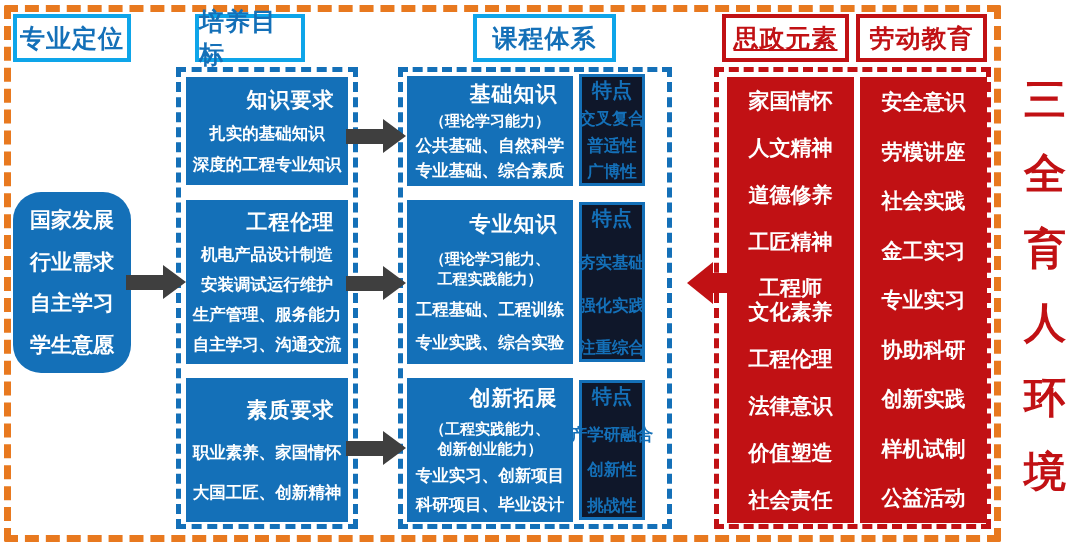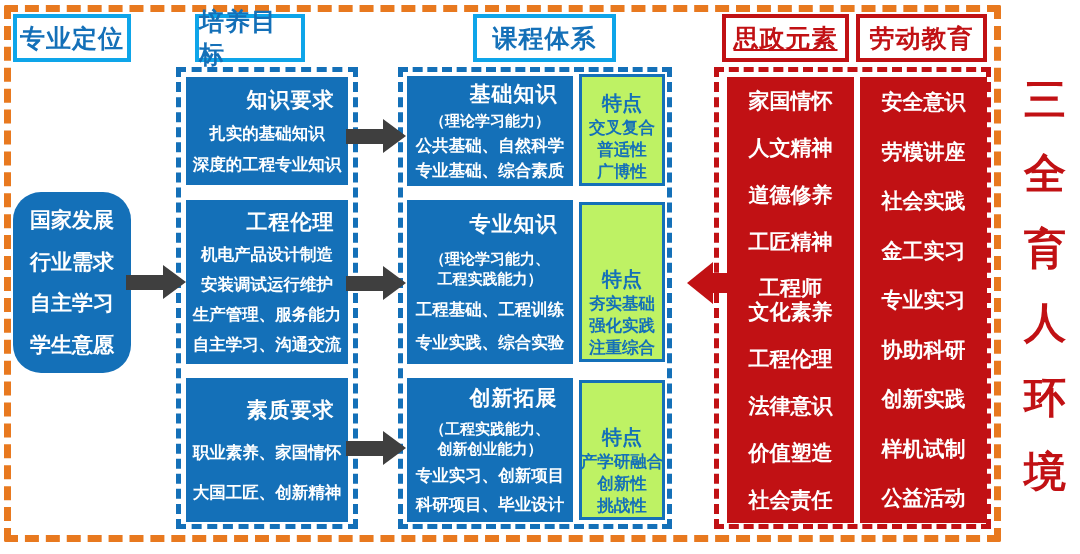--- a/index.html
+++ b/index.html
@@ -57,23 +57,23 @@
   .bb-title { font-size:21px; letter-spacing:1px;margin-left:47px; }
   .bb-line  { font-size:16.5px; white-space:nowrap; }
   .bb-ability {
     font-size:15px; line-height:1.35;
     font-family:"DejaVu Serif","Liberation Serif",serif;
     white-space:pre-line;
   }
 
   
   .featbox {
-    position:absolute; left:176px; width:86px;
-    background:#bef264; border:3px solid #1470B8; color:#1470B8;
-    display:flex; flex-direction:column; justify-content:flex-end; align-items:center;
+    position:absolute; left:176px; width:66px;
+    background:#0f172a; border:3px solid #1470B8; color:#1470B8;
+    display:flex; flex-direction:column; justify-content:space-between; align-items:center;
     text-align:center;
   }
   .ft-title { font-size:20px; }
   .ft-item  { font-size:16.5px; white-space:nowrap; }
 
   
   .redbox {
     position:absolute; top:5px; width:127px; height:446px;
     background:#C11114; color:#ffffff;
     display:flex; flex-direction:column; justify-content:space-around; align-items:center;

